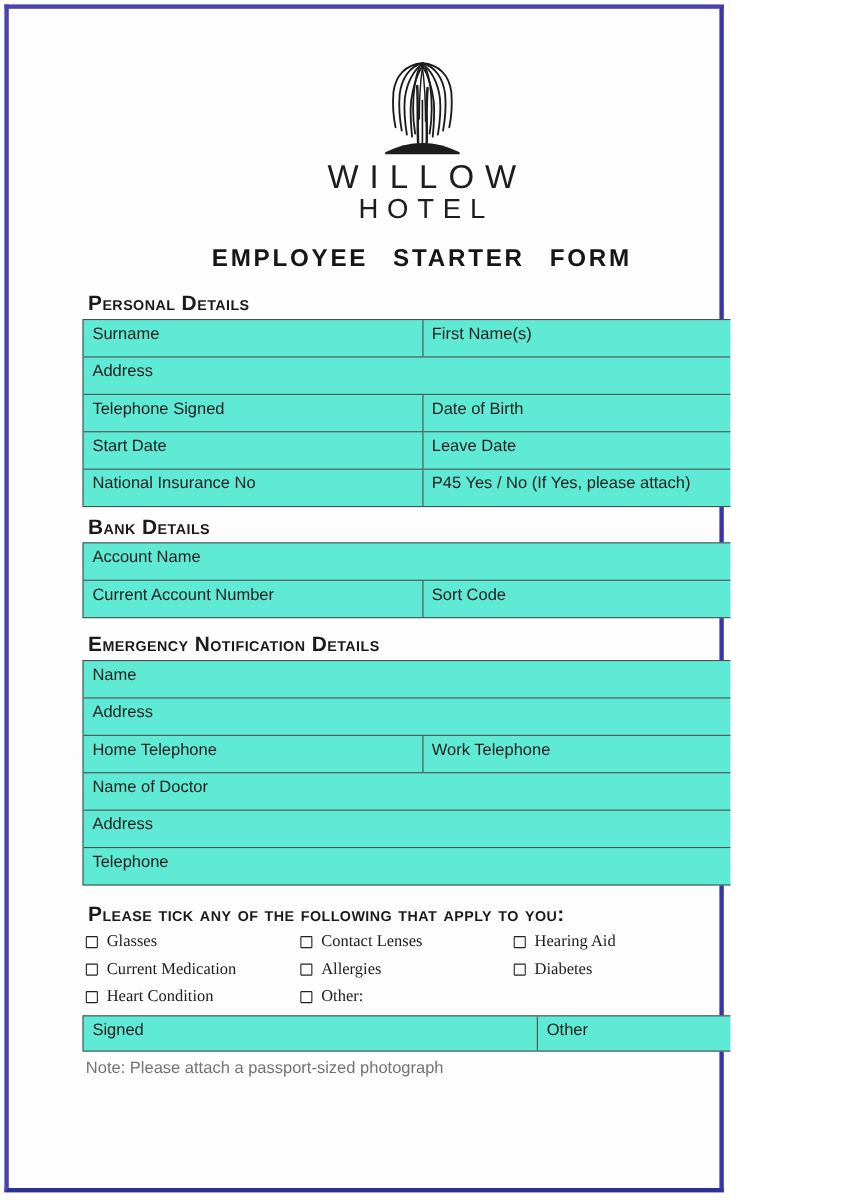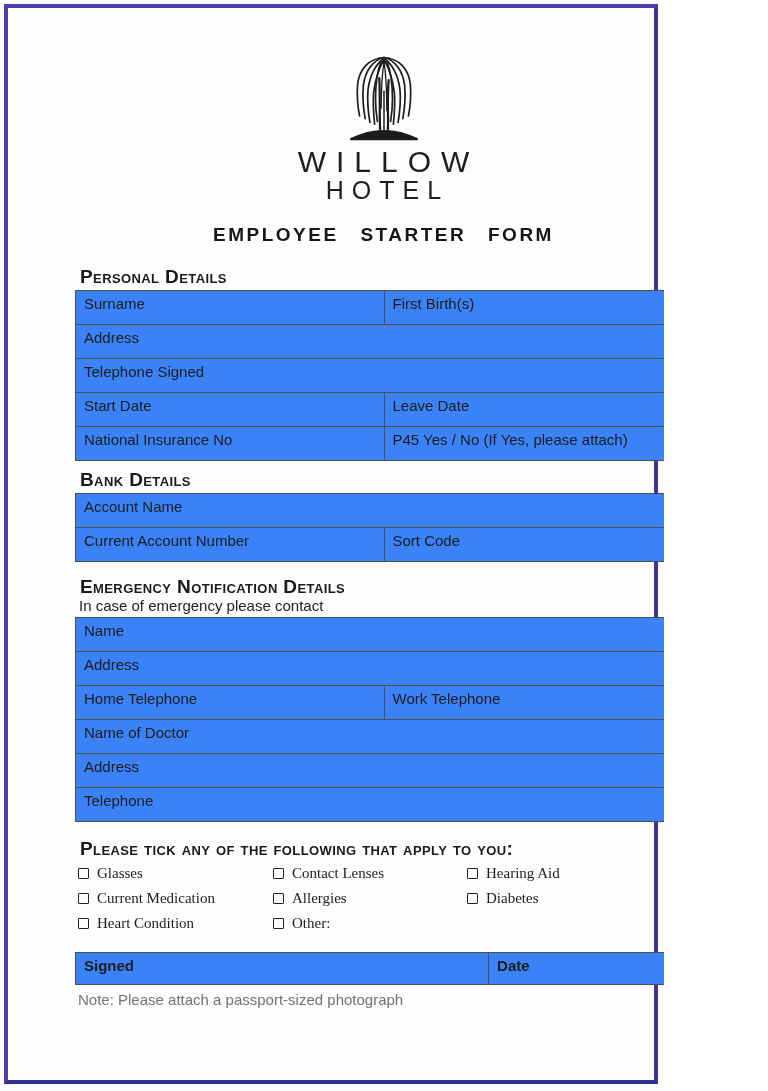--- a/index.html
+++ b/index.html
@@ -50,21 +50,21 @@
     font-size: 25px;
     font-weight: 400;
     letter-spacing: 8px;
     padding-left: 8px;
     line-height: 26px;
     color: #1d1d1d;
   }
   
   .form-title {
     text-align: center;
-    font-size: 19px;
+    font-size: 22px;
     font-weight: bold;
     letter-spacing: 2.5px;
     word-spacing: 14px;
     line-height: 22px;
     margin-top: 21px;
     color: #161616;
   }
   
   .sec-heading {
     font-variant: small-caps;
@@ -82,21 +82,21 @@
     color: #222;
   }
   .mt-personal { margin-top: 21px; }
   .mt-bank     { margin-top: 9px; }
   .mt-emerg    { margin-top: 15px; }
   .mt-tick     { margin-top: 17px; }
   
   .ftable {
     border: 1.5px solid #4f4f4f;
     margin-top: 3px;
-    background: #3b82f6;
+    background: #5eead4;
   }
   .frow { display: flex; border-top: 1.5px solid #4f4f4f; }
   .frow:first-child { border-top: none; }
   .fcell {
     flex: 1 1 50%;
     padding: 4px 8px;
     font-size: 15px;
     line-height: 18px;
   }
   .fcell + .fcell { border-left: 1.5px solid #4f4f4f; }
@@ -117,21 +117,21 @@
   .opt { display: flex; align-items: center; height: 18px; font-size: 15px; }
   .cb {
     display: inline-block;
     width: 11px; height: 11px;
     border: 1.6px solid #222;
     border-radius: 1px;
     margin-right: 8px;
     margin-top: 1px;
     flex: 0 0 auto;
   }
-  .sig-wrap { margin-top: 20px; font-weight: bold; }
+  .sig-wrap { margin-top: 8px; }
   .note {
     font-size: 15px;
     line-height: 18px;
     margin-top: 6px;
     padding-left: 3px;
     color: #737373;
   }
 </style>
 </head>
 <body>
@@ -165,27 +165,28 @@
     </svg>
     <div class="logo-name">WILLOW</div>
     <div class="logo-sub">HOTEL</div>
 
     <div class="form-title">EMPLOYEE STARTER FORM</div>
 
     <div class="sec-heading mt-personal">Personal Details</div>
     <div class="ftable">
       <div class="frow">
         <div class="fcell h-std"><span>Surname</span></div>
-        <div class="fcell h-std"><span>First Birth(s)</span></div>
+        <div class="fcell h-std"><span>First Name(s)</span></div>
       </div>
       <div class="frow">
         <div class="fcell h-std"><span>Address</span></div>
       </div>
       <div class="frow">
         <div class="fcell h-std"><span>Telephone Signed</span></div>
+        <div class="fcell h-std"><span>Date of Birth</span></div>
       </div>
       <div class="frow">
         <div class="fcell h-std"><span>Start Date</span></div>
         <div class="fcell h-std"><span>Leave Date</span></div>
       </div>
       <div class="frow">
         <div class="fcell h-std"><span>National Insurance No</span></div>
         <div class="fcell h-std"><span>P45 Yes / No (If Yes, please attach)</span></div>
       </div>
     </div>
@@ -195,21 +196,20 @@
       <div class="frow">
         <div class="fcell h-std"><span>Account Name</span></div>
       </div>
       <div class="frow">
         <div class="fcell h-std"><span>Current Account Number</span></div>
         <div class="fcell h-std"><span>Sort Code</span></div>
       </div>
     </div>
 
     <div class="sec-heading mt-emerg">Emergency Notification Details</div>
-    <div class="sec-sub">In case of emergency please contact</div>
     <div class="ftable">
       <div class="frow">
         <div class="fcell h-std"><span>Name</span></div>
       </div>
       <div class="frow">
         <div class="fcell h-std"><span>Address</span></div>
       </div>
       <div class="frow">
         <div class="fcell h-std"><span>Home Telephone</span></div>
         <div class="fcell h-std"><span>Work Telephone</span></div>
@@ -258,20 +258,20 @@
       <div class="opt">
           <span class="cb"></span>
           <span>Other:</span>
         </div>
     </div>
 
     <div class="sig-wrap">
       <div class="ftable sig-table">
         <div class="frow">
           <div class="fcell h-sig"><span>Signed</span></div>
-          <div class="fcell h-sig"><span>Date</span></div>
+          <div class="fcell h-sig"><span>Other</span></div>
         </div>
       </div>
     </div>
     <div class="note">Note: Please attach a passport-sized photograph</div>
 
   </div>
 </div>
 
 </body></html>

